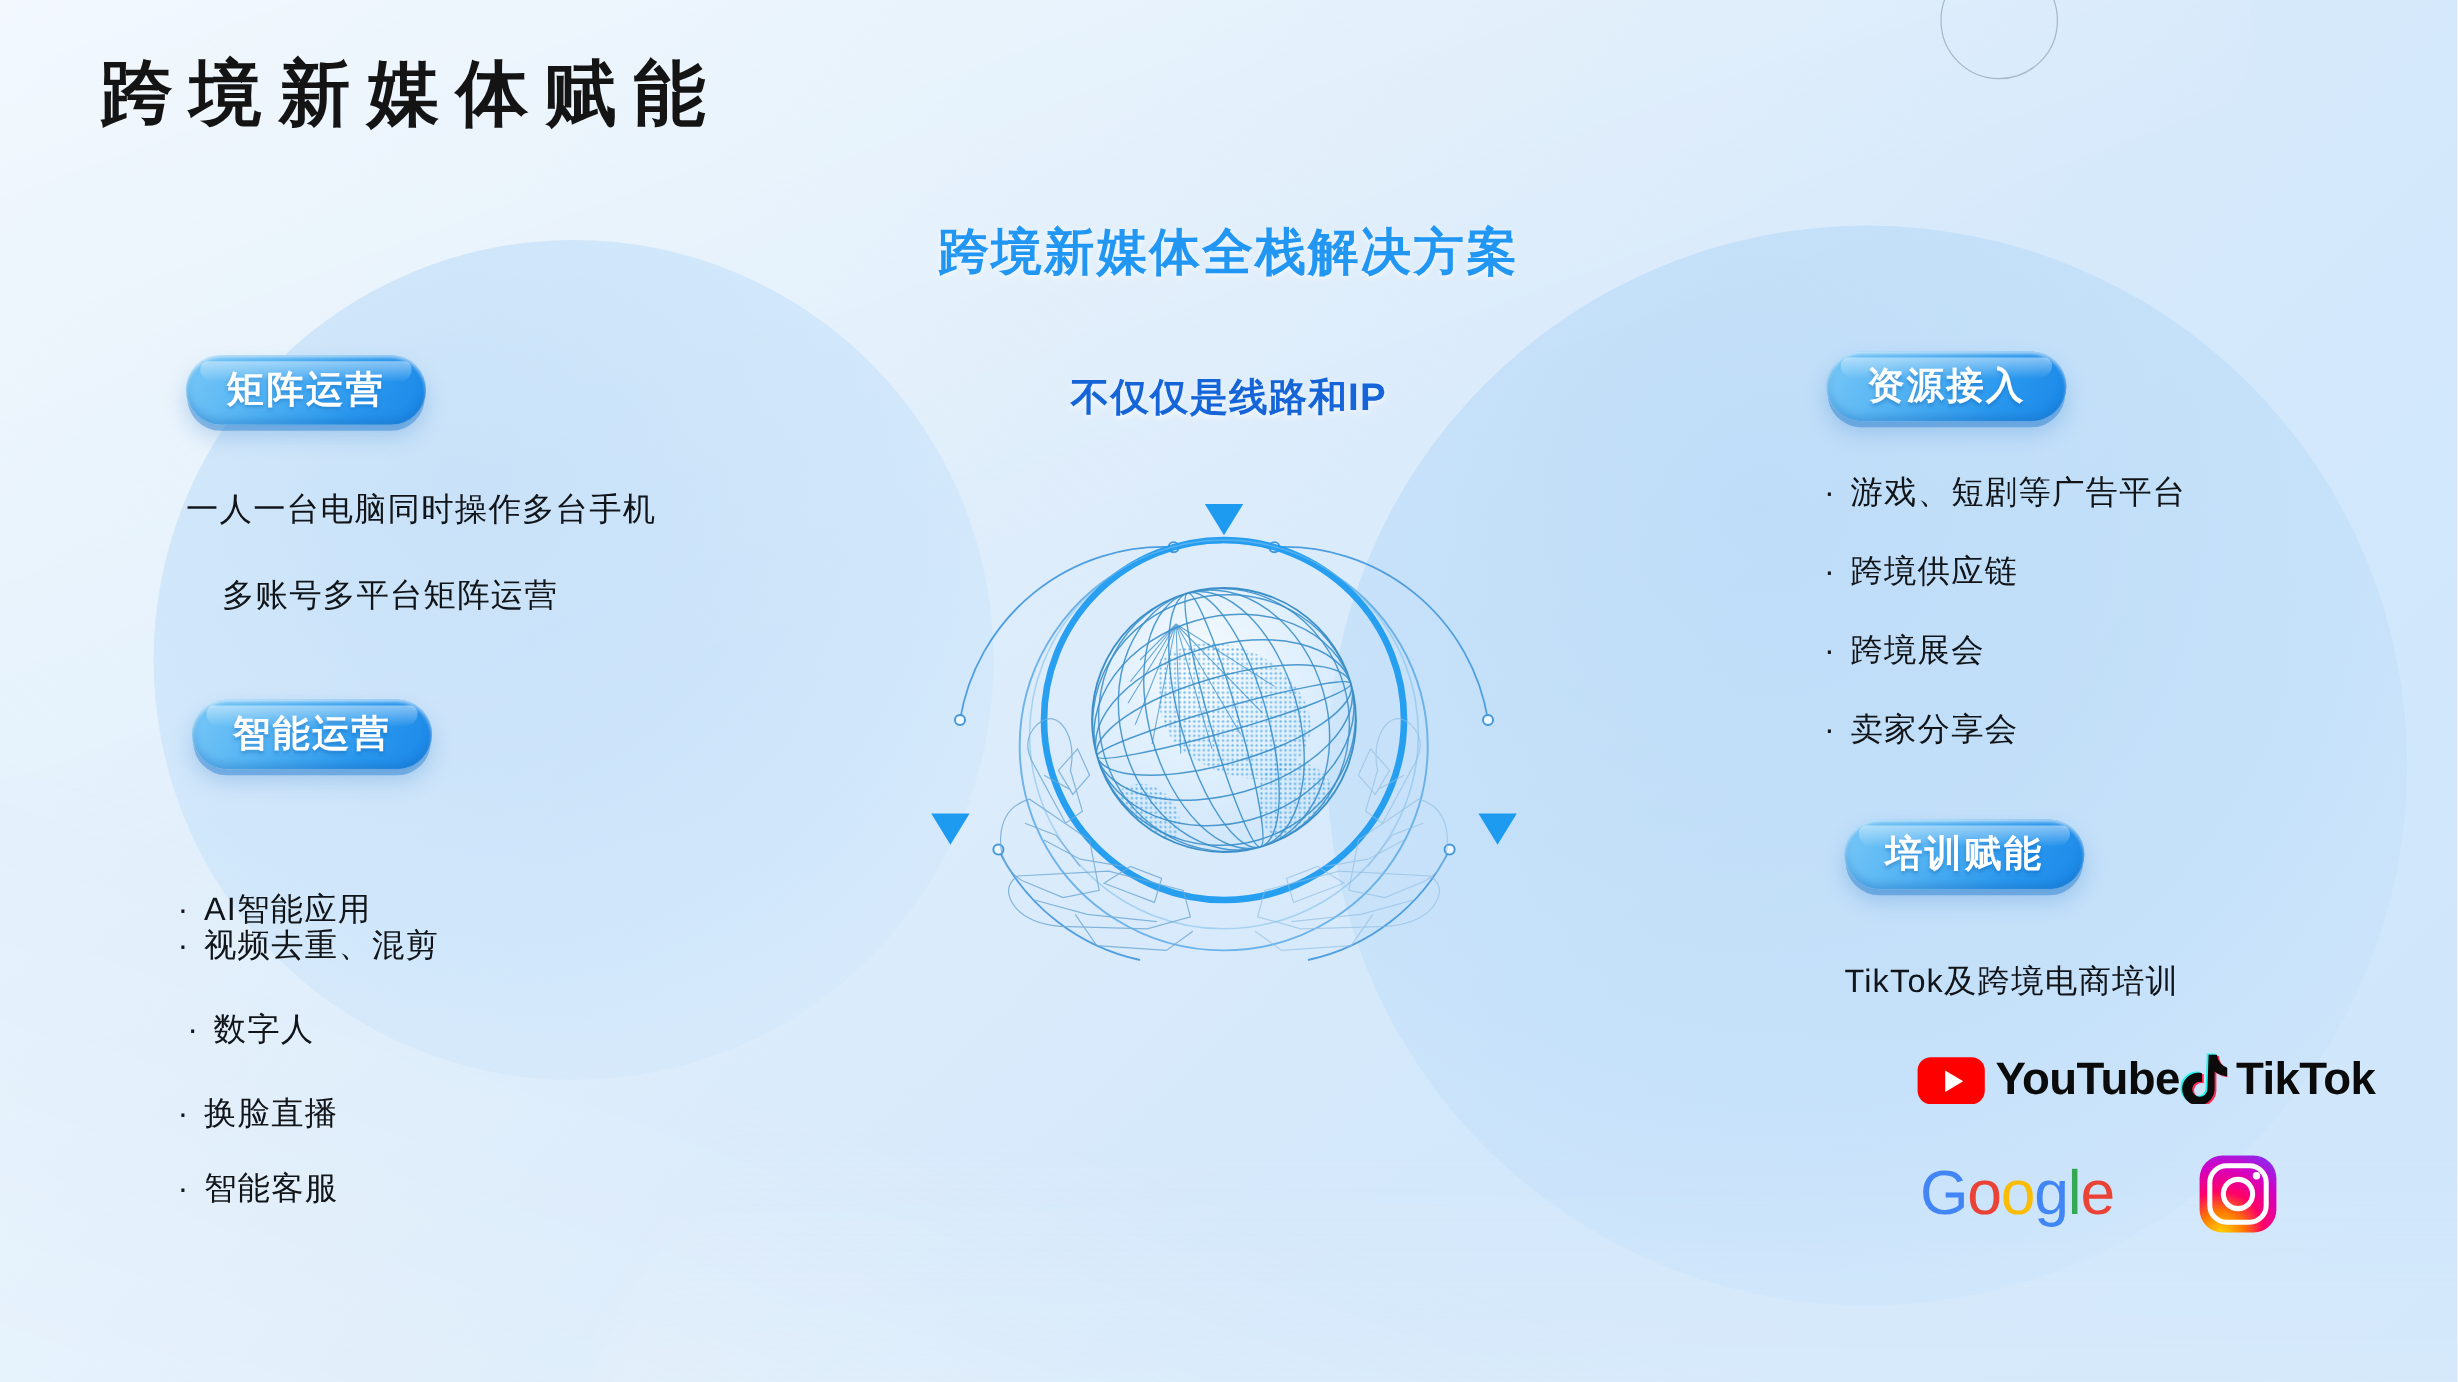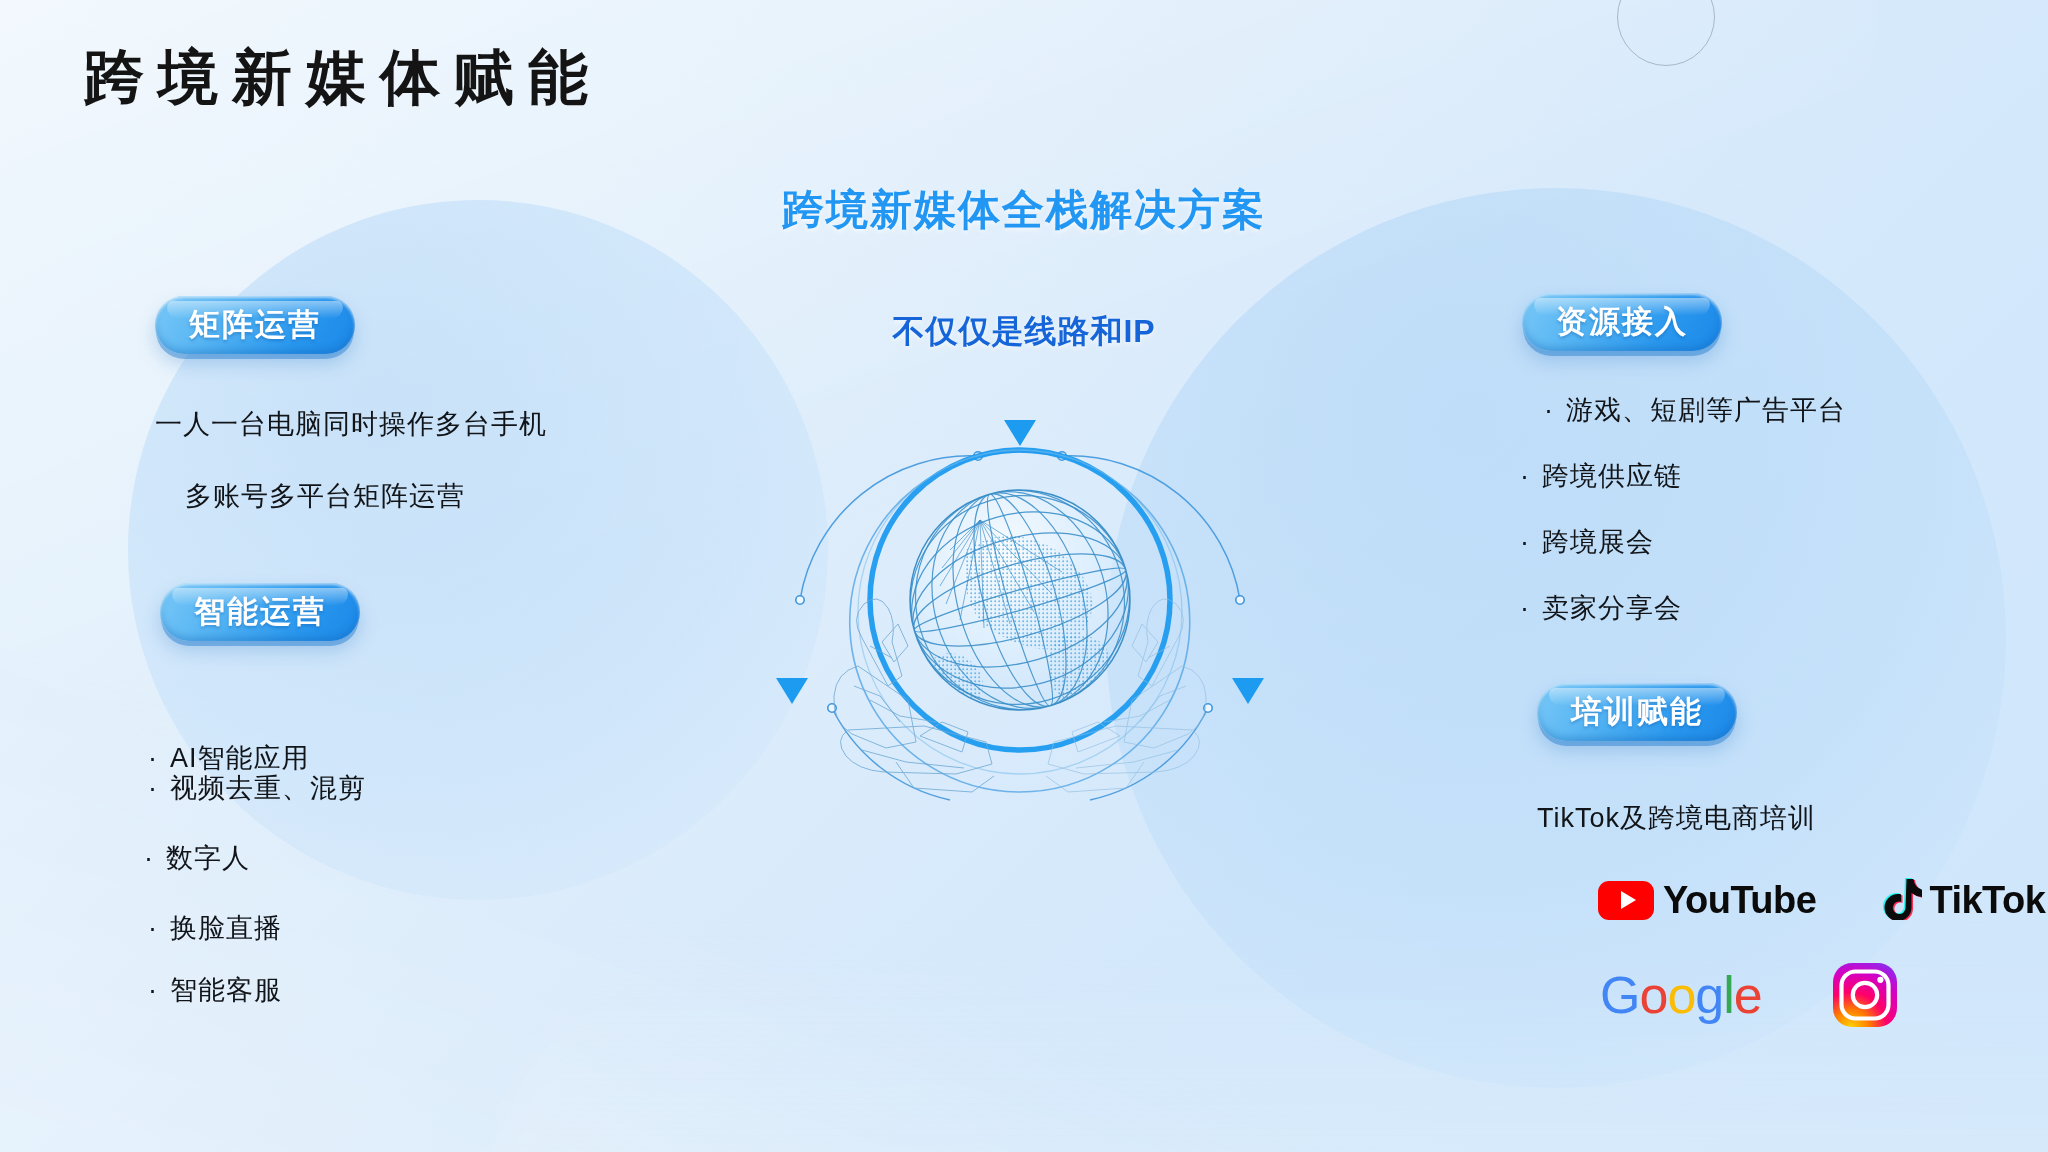--- a/index.html
+++ b/index.html
@@ -320,50 +320,50 @@
   <div class="body-line" style="left:155px; top:478px;margin-left:30px;">多账号多平台矩阵运营</div>
 
   <div class="pill" style="left:160px; top:583px;">智能运营</div>
 
   <div class="bullet-line" style="left:148px; top:700px;margin-top:40px;">
     <span class="dot">·</span><span>AI智能应用</span>
   </div>
   <div class="bullet-line" style="left:148px; top:770px;">
     <span class="dot">·</span><span>视频去重、混剪</span>
   </div>
-  <div class="bullet-line" style="left:144px; top:840px;">
+  <div class="bullet-line" style="left:156px; top:840px;">
     <span class="dot">·</span><span>数字人</span>
   </div>
   <div class="bullet-line" style="left:148px; top:910px;text-align:center;">
     <span class="dot">·</span><span>换脸直播</span>
   </div>
   <div class="bullet-line" style="left:148px; top:972px;">
     <span class="dot">·</span><span>智能客服</span>
   </div>
 
   <div class="pill" style="left:1522px; top:293px;">资源接入</div>
 
-  <div class="bullet-line" style="left:1520px; top:392px;margin-left:24px;">
+  <div class="bullet-line" style="left:1520px; top:392px;">
     <span class="dot">·</span><span>游戏、短剧等广告平台</span>
   </div>
   <div class="bullet-line" style="left:1520px; top:458px;">
     <span class="dot">·</span><span>跨境供应链</span>
   </div>
   <div class="bullet-line" style="left:1520px; top:524px;">
     <span class="dot">·</span><span>跨境展会</span>
   </div>
   <div class="bullet-line" style="left:1520px; top:590px;">
     <span class="dot">·</span><span>卖家分享会</span>
   </div>
 
   <div class="pill" style="left:1537px; top:683px;">培训赋能</div>
 
   <div class="body-line" style="left:1537px; top:800px;">TikTok及跨境电商培训</div>
 
-  <div class="logos-row" style="left:1574px; top:876px; gap:66px;padding-left:24px;">
+  <div class="logos-row" style="left:1574px; top:876px; padding-left:24px;">
 
     <div class="logo-youtube">
       <span class="yt-badge">
           <span class="tri"></span>
         </span>
       <span class="yt-word">YouTube</span>
     </div>
 
     <div class="logo-tiktok">
       <span>

